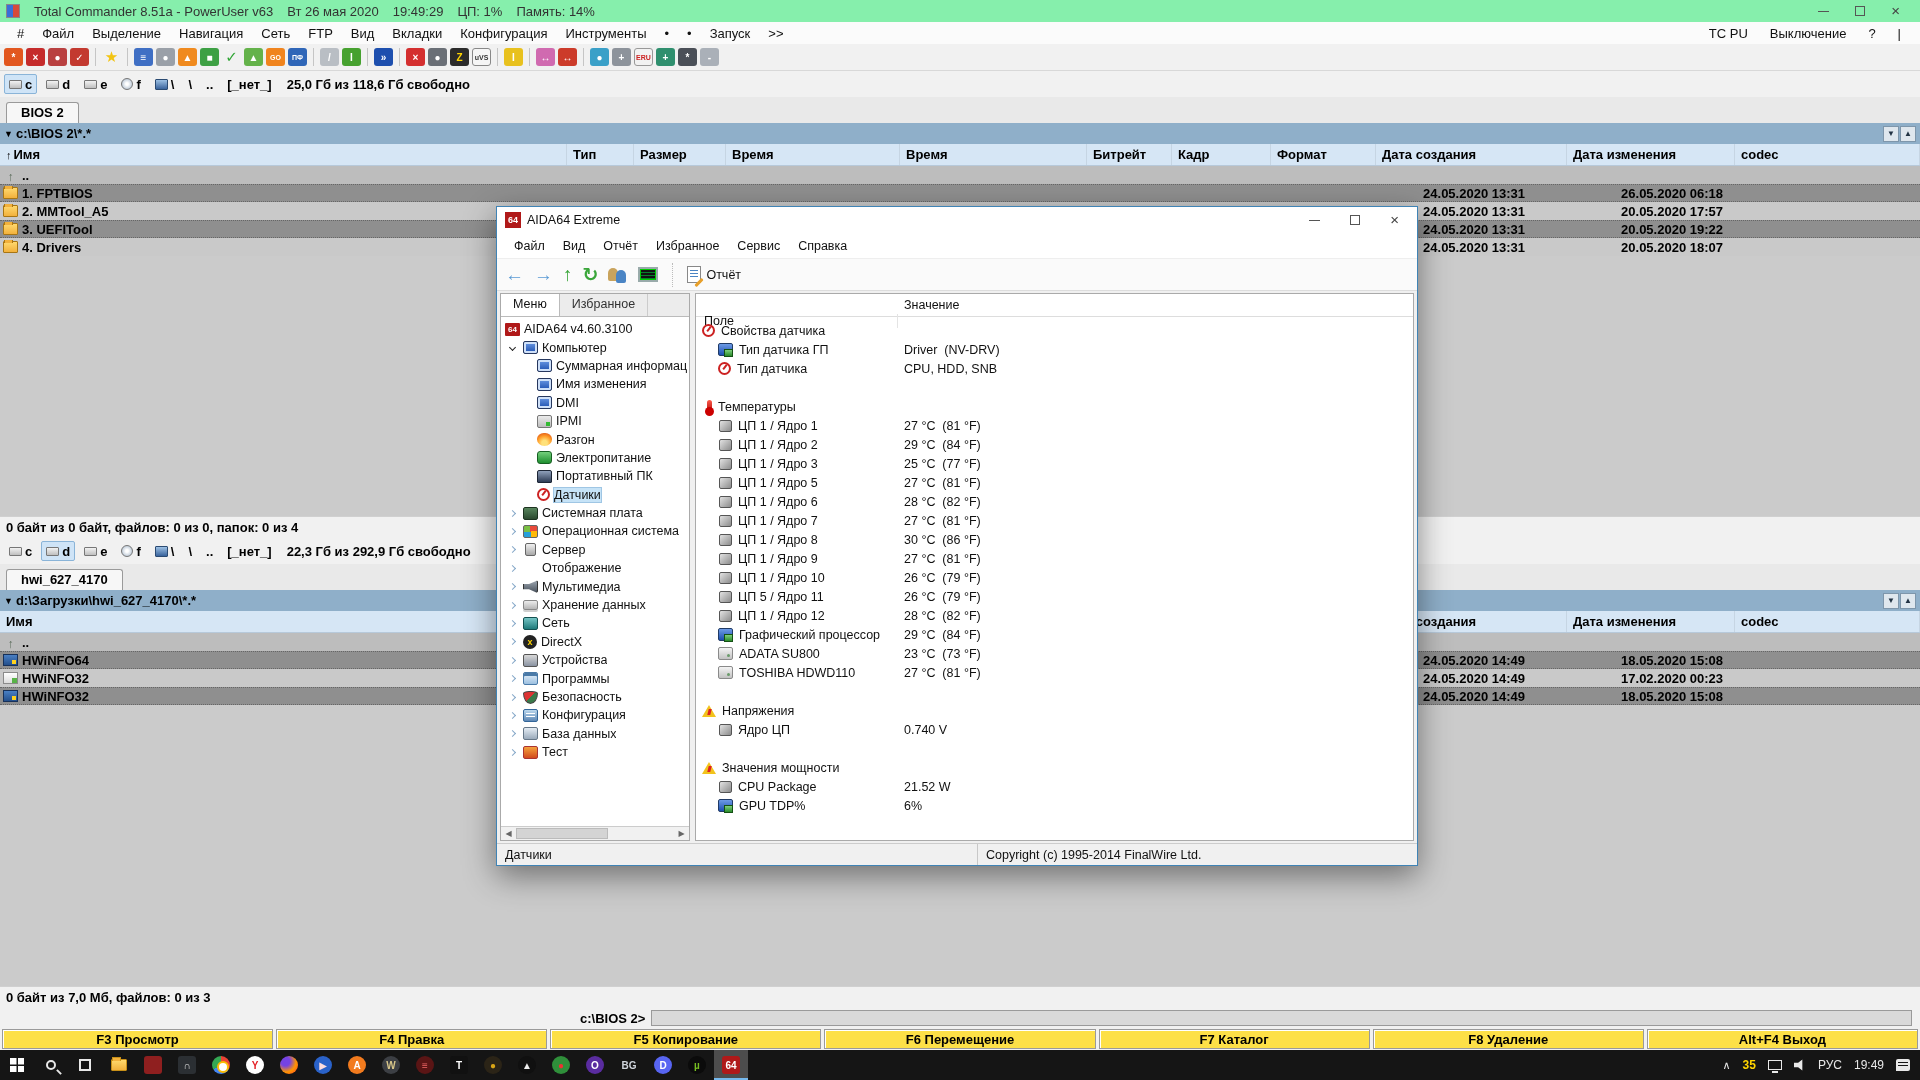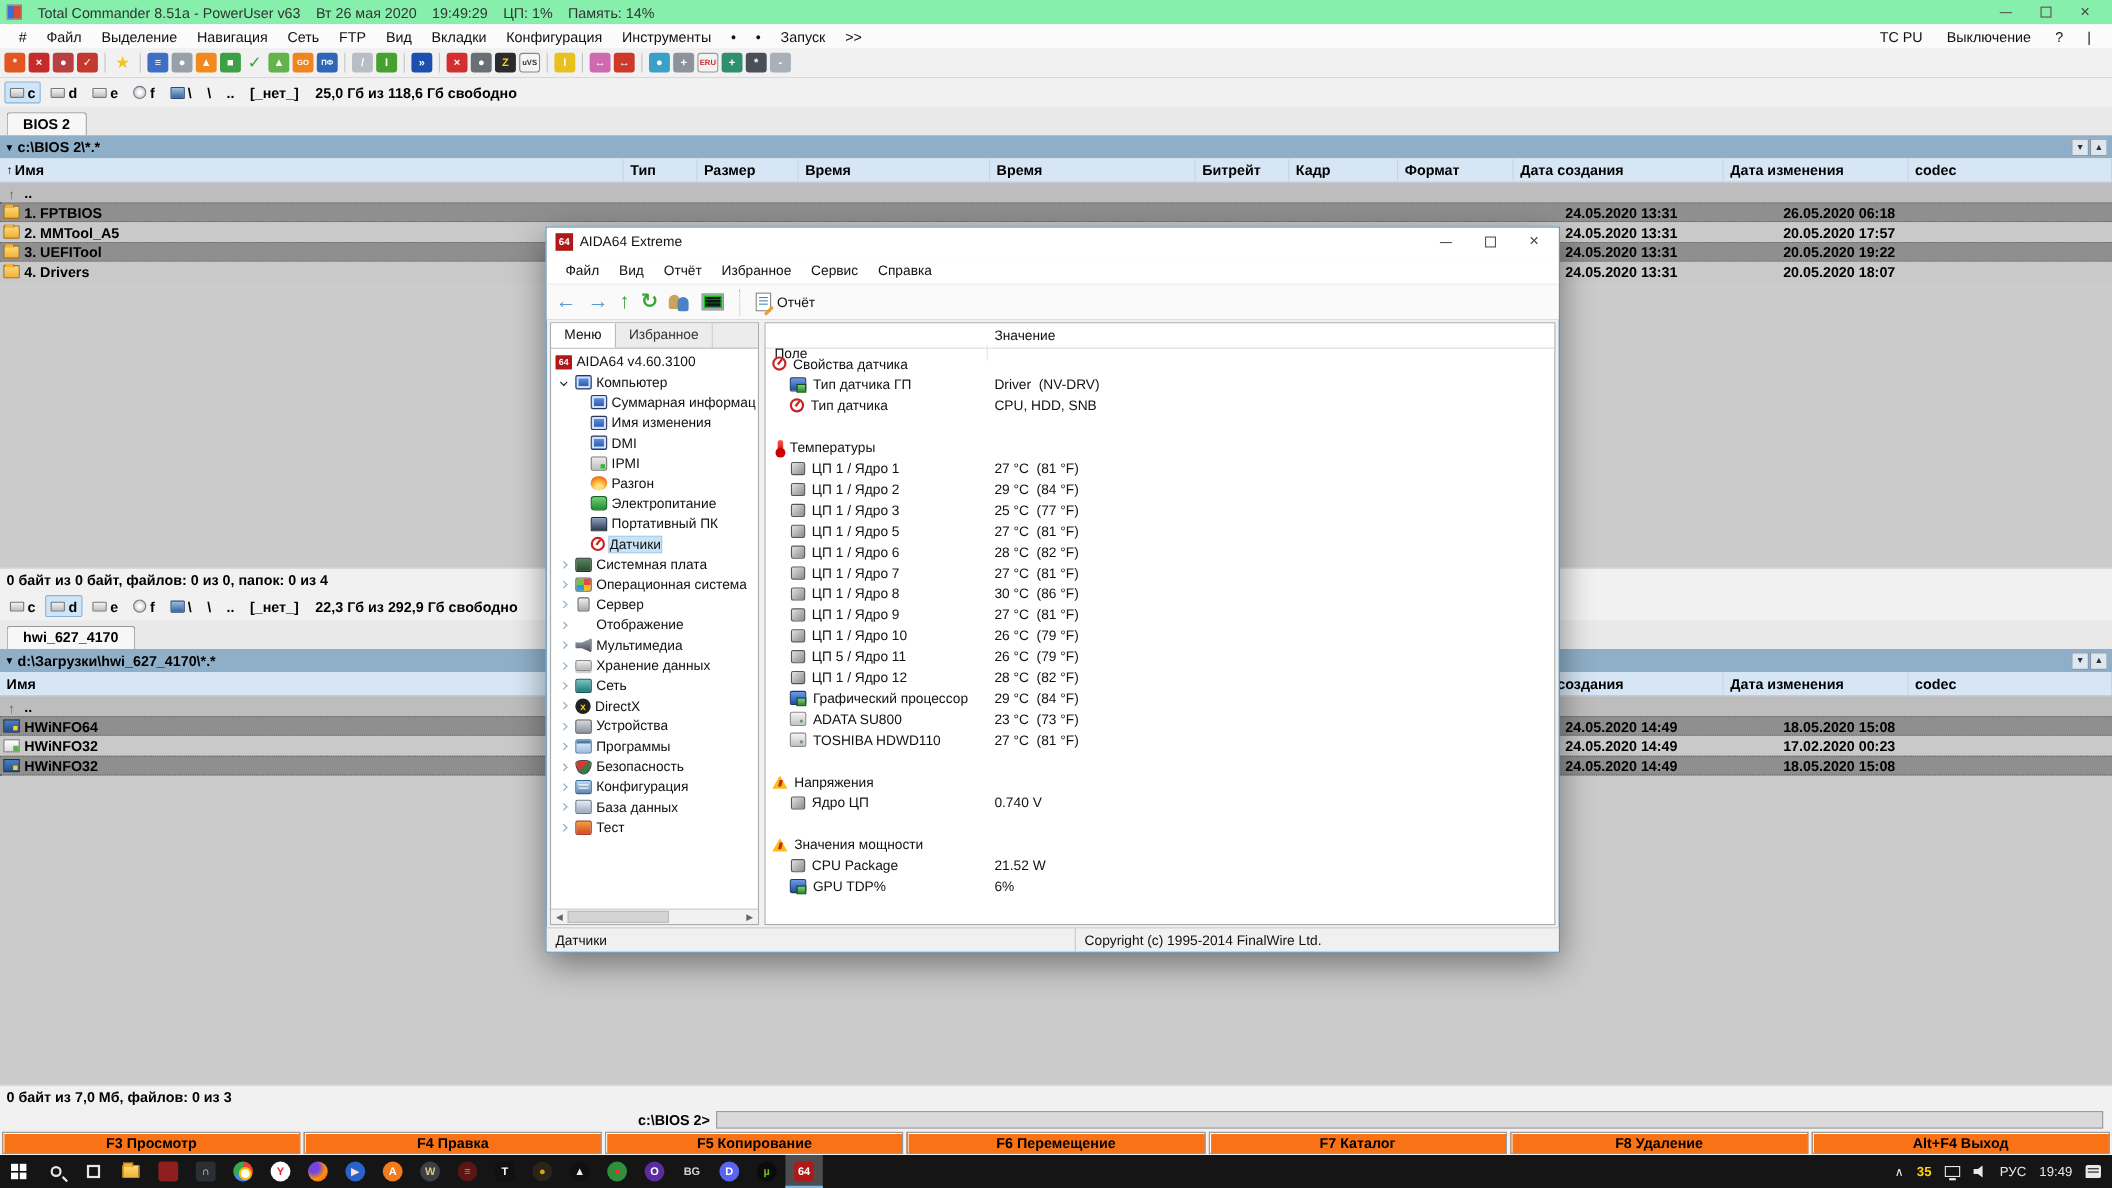--- a/index.html
+++ b/index.html
@@ -80,21 +80,21 @@
   .fic.doc::after { content:""; position:absolute; right:0; bottom:0; width:5px; height:5px; background:#58b348; }
 
   .statusrow { height:22px; background:#f1f1f1; border-top:1px solid #d0d0d0; display:flex; align-items:center;
     padding:0 6px; font-size:13px; font-weight:700; }
 
   .cmdrow { height:20px; background:#f1f1f1; display:flex; align-items:center; font-size:13px; font-weight:700; }
   .cmdlabel { margin-left:580px; padding-right:6px; }
   .cmdinput { flex:1; margin-right:8px; height:16px; background:#d9d9d9; border:1px solid #9a9a9a; }
 
   .fkeys { height:22px; background:#f1f1f1; display:flex; gap:3px; padding:1px 2px; }
-  .fkey { flex:1; background:#f97316; border:1px solid #9a9a9a; box-shadow:inset 1px 1px 0 #fff;
+  .fkey { flex:1; background:#fde047; border:1px solid #9a9a9a; box-shadow:inset 1px 1px 0 #fff;
     font-size:13px; font-weight:700; display:flex; align-items:center; justify-content:center; }
 
   
   .aida { position:absolute; left:496px; top:206px; width:922px; height:660px; background:#f0f0f0;
     border:1px solid #3f83b5; box-shadow:0 10px 30px rgba(0,0,0,0.45); display:flex; flex-direction:column;
     font-size:12.5px; font-weight:400; color:#111; }
   .a-titlebar { height:26px; background:#fff; display:flex; align-items:center; padding:0 8px; gap:6px; }
   .a-logo { width:16px; height:16px; background:#b01919; color:#fff; font-size:9px; font-weight:700;
     display:flex; align-items:center; justify-content:center; flex:none; }
   .a-caption { margin-left:auto; display:flex; gap:30px; align-items:center; padding-right:10px; }

